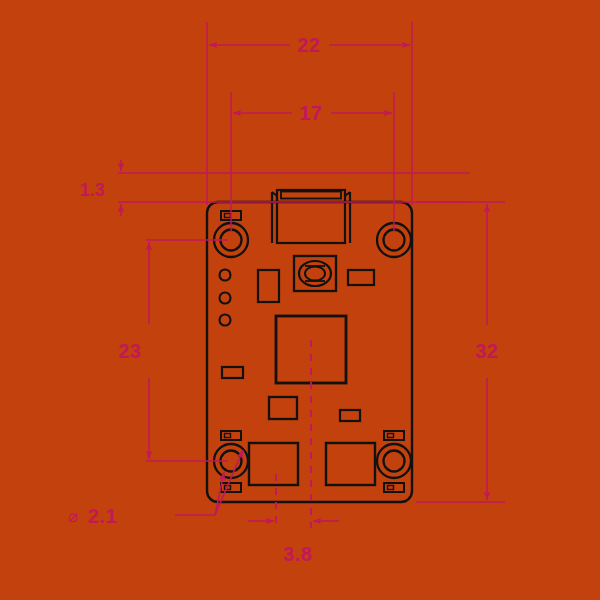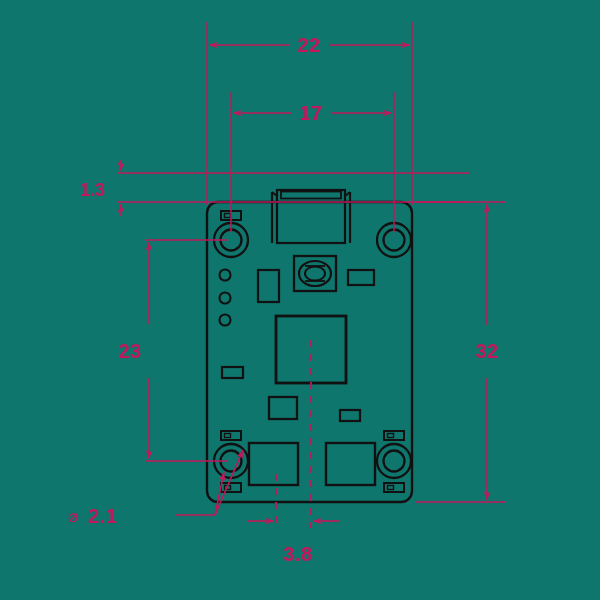--- a/index.html
+++ b/index.html
@@ -10,21 +10,21 @@
   body {
     width: 600px;
     height: 600px;
     font-family: "Liberation Sans", sans-serif;
     overflow: hidden;
   }
   #drawing-root {
     position: relative;
     width: 600px;
     height: 600px;
-    background: #0f766e;
+    background: #c2410c;
   }
   svg#drawing {
     display: block;
     width: 600px;
     height: 600px;
   }
   .dim-text {
     font-family: "Liberation Sans", sans-serif;
     font-weight: bold;
     font-size: 20px;

